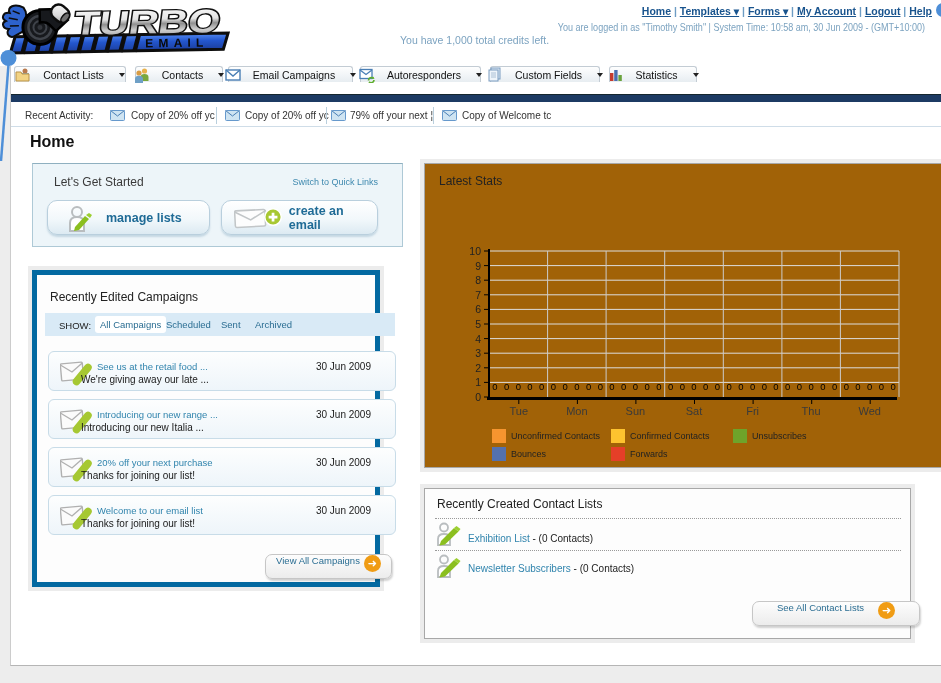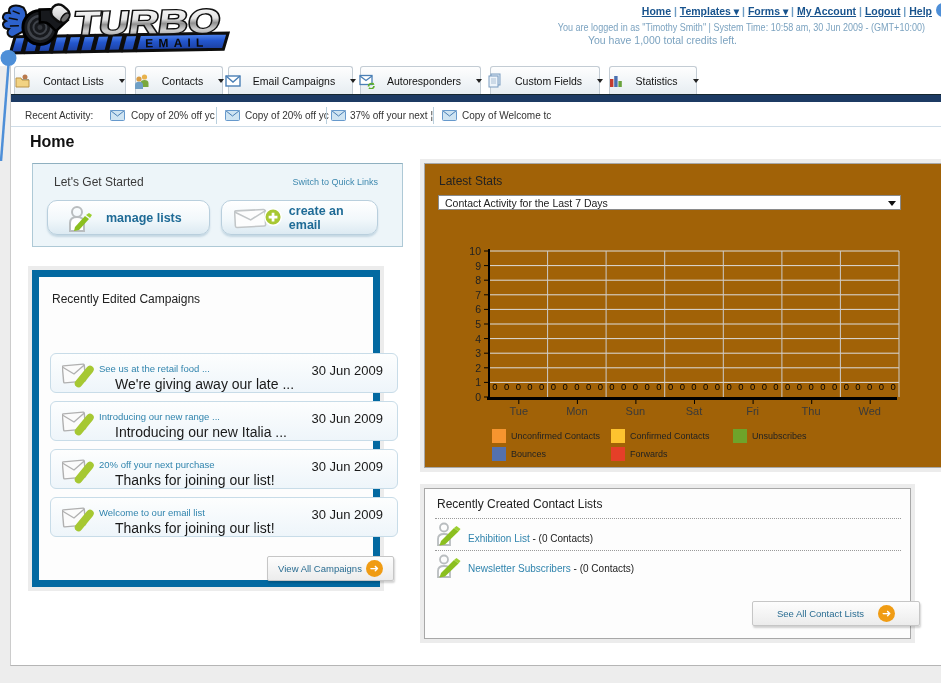--- a/index.html
+++ b/index.html
@@ -1,49 +1,49 @@
 <!DOCTYPE html>
 <html><head><meta charset="utf-8"><style>
 *{margin:0;padding:0;box-sizing:border-box}
 body{font-family:"Liberation Sans",sans-serif;background:#ededed}
 #app{position:relative;width:941px;height:683px;overflow:hidden}
 #white{position:absolute;left:10px;top:0;width:931px;height:666px;background:#fff;border-left:1px solid #ccc;border-bottom:1px solid #b5b5b5}
 .abs{position:absolute}
 a{text-decoration:underline}
-.tab{position:absolute;top:0;height:28px;background:linear-gradient(#fefefe,#f0f4f7 60%,#e7edf1);border:1px solid #c3ccd4;border-bottom:none;border-radius:3px 3px 0 0;display:flex;align-items:center;justify-content:center;gap:12px;font-size:10.5px;color:#111;white-space:nowrap}
+.tab{position:absolute;top:0;height:16px;background:linear-gradient(#fefefe,#f0f4f7 60%,#e7edf1);border:1px solid #c3ccd4;border-bottom:none;border-radius:3px 3px 0 0;display:flex;align-items:center;justify-content:center;gap:12px;font-size:10.5px;color:#111;white-space:nowrap}
 .tab svg{flex:none}
 .tab .caret{width:0;height:0;border-left:3.5px solid transparent;border-right:3.5px solid transparent;border-top:4.5px solid #222;margin-left:3px}
 .env{position:absolute;top:8px}
 .ritem{position:absolute;top:8px;font-size:10px;color:#333;white-space:nowrap}
 .rsep{position:absolute;top:5px;height:17px;border-left:1px solid #b9cfdd}
 .lbtn{position:absolute;top:36px;height:35px;background:linear-gradient(#ffffff,#f2f8fb 55%,#dceaf2);border:1px solid #b9cfdd;border-radius:10px;box-shadow:0 2px 2px rgba(120,160,185,0.35);display:flex;align-items:center}
 .lbtn span{font-size:12.5px;font-weight:bold;color:#1f6b96}
 .showlink{position:absolute;top:6px;font-size:9.5px;color:#2a6d92;text-decoration:none}
 .crow{position:absolute;left:11px;width:348px;height:40px;background:linear-gradient(#fdfefe,#eef5fa);border:1px solid #c8dce8;border-radius:6px}
 .cicon{position:absolute;left:11px;top:7px}
 .ct1{position:absolute;left:48px;top:9px;font-size:9.5px;color:#3084ad}
-.ct2{position:absolute;left:64px;top:22px;font-size:14px;color:#1a1a1a}
-.cdate{position:absolute;right:14px;top:9px;font-size:13px;color:#1a1a1a}
-.gobtn{position:absolute;height:25px;background:linear-gradient(#fdfdfd,#ececec);border:1px solid #c6c6c6;border-radius:2px;box-shadow:1px 2px 2px rgba(0,0,0,0.18);font-size:9.5px;color:#2a6d92;display:flex;align-items:center;justify-content:center;white-space:nowrap}
+.ct2{position:absolute;left:32px;top:22px;font-size:10px;color:#1a1a1a}
+.cdate{position:absolute;right:24px;top:9px;font-size:10px;color:#1a1a1a}
+.gobtn{position:absolute;height:25px;background:linear-gradient(#fdfdfd,#ececec);border:1px solid #c6c6c6;border-radius:7px;box-shadow:1px 2px 2px rgba(0,0,0,0.18);font-size:9.5px;color:#2a6d92;display:flex;align-items:flex-start;justify-content:center;white-space:nowrap}
 .ocirc{width:17px;height:17px;flex:none;border-radius:50%;background:#f09c14;display:inline-flex;align-items:center;justify-content:center}
 .oarr{color:#fff;font-size:11px;line-height:1}
 .leg{position:absolute;font-size:9px;color:#222;display:flex;align-items:center;gap:5px}
 .lsq{display:inline-block;width:14px;height:14px;flex:none}
 .dots{position:absolute;left:10px;width:466px;border-top:1.5px dotted #999}
 .licon{position:absolute;left:9px}
 </style></head><body>
 <div id="app">
 <div id="white"></div>
 <div class="abs" style="left:0;top:0;width:11px;height:66px;background:#fff"></div>
 
 <div class="abs" style="left:500px;top:5px;width:432px;font-size:10.5px;color:#6d9cc4;text-align:right;font-weight:bold">
 <a style="color:#19548e" href="#">Home</a> | <a style="color:#19548e" href="#">Templates ▾</a> | <a style="color:#19548e" href="#">Forms ▾</a> | <a style="color:#19548e" href="#">My Account</a> | <a style="color:#19548e" href="#">Logout</a> | <a style="color:#19548e" href="#">Help</a>
 </div>
 <div class="abs" style="left:400px;top:21px;width:525px;font-size:10.5px;color:#7ca3c0;text-align:right;transform:scaleX(0.86);transform-origin:right center">You are logged in as "Timothy Smith" | System Time: 10:58 am, 30 Jun 2009 - (GMT+10:00)</div>
-<div class="abs" style="left:400px;top:34px;width:525px;font-size:10.5px;color:#7ca3c0;text-align:center">You have 1,000 total credits left.</div>
+<div class="abs" style="left:400px;top:34px;width:525px;font-size:10.5px;color:#7ca3c0;text-align:left">You have 1,000 total credits left.</div>
 <div class="abs" style="left:936px;top:3px;width:14px;height:14px;border-radius:50%;background:#4e8fd8"></div>
 
 <div class="abs" id="logo" style="left:0px;top:0px;width:245px;height:58px">
 <svg width="245" height="58" viewBox="0 0 245 58">
 <defs>
 <linearGradient id="chrome" x1="0" y1="0" x2="0" y2="1">
 <stop offset="0" stop-color="#ffffff"></stop>
             <stop offset="0.42" stop-color="#e4e4e4"></stop>
             <stop offset="0.55" stop-color="#8f8f8f"></stop>
             <stop offset="0.72" stop-color="#cfcfcf"></stop>
@@ -173,21 +173,21 @@
 <svg class="env" style="left:214px" width="15" height="11" viewBox="0 0 15 11">
         <rect x="0.5" y="0.5" width="14" height="10" rx="1" fill="#cfe4f2" stroke="#6699cc"></rect>
         <path d="M0.5 0.5l7 5.5 7-5.5" fill="none" stroke="#4a7fb5"></path>
       </svg>
 <span class="ritem" style="left:234px">Copy of 20% off yc</span>
 <span class="rsep" style="left:315px"></span>
 <svg class="env" style="left:320px" width="15" height="11" viewBox="0 0 15 11">
         <rect x="0.5" y="0.5" width="14" height="10" rx="1" fill="#cfe4f2" stroke="#6699cc"></rect>
         <path d="M0.5 0.5l7 5.5 7-5.5" fill="none" stroke="#4a7fb5"></path>
       </svg>
-<span class="ritem" style="left:339px">37% off your next ¦</span>
+<span class="ritem" style="left:339px">79% off your next ¦</span>
 <span class="rsep" style="left:422px"></span>
 <svg class="env" style="left:431px" width="15" height="11" viewBox="0 0 15 11">
         <rect x="0.5" y="0.5" width="14" height="10" rx="1" fill="#cfe4f2" stroke="#6699cc"></rect>
         <path d="M0.5 0.5l7 5.5 7-5.5" fill="none" stroke="#4a7fb5"></path>
       </svg>
 <span class="ritem" style="left:451px">Copy of Welcome tc</span>
 </div>
 
 <div class="abs" style="left:30px;top:133px;font-size:16px;font-weight:bold;color:#111">Home</div>
 
@@ -209,22 +209,29 @@
             <rect x="1" y="6" width="31" height="17" rx="1.5" fill="#fdfdfd" stroke="#c2c6c8" stroke-width="1.6"></rect>
             <path d="M1 7l16 9 16-9" fill="none" stroke="#c2c6c8" stroke-width="1.6"></path>
           </g>
           <circle cx="40" cy="13" r="8.5" fill="#a8c832" stroke="#fff" stroke-width="1.6"></circle>
           <path d="M35.5 13h9M40 8.5v9" stroke="#fff" stroke-width="2.8"></path>
         </svg>
 <span>create an email</span>
       </div>
 </div>
 
-<div class="abs" id="rec" style="left:32px;top:270px;width:348px;height:317px;background:#fdfdfd;border:7px solid #0369a1;box-shadow:0 0 0 4px #ececec">
+<div class="abs" id="rec" style="left:32px;top:270px;width:348px;height:317px;background:#fdfdfd;border:5px solid #0369a1;box-shadow:0 0 0 4px #ececec">
 <span style="position:absolute;left:13px;top:15px;font-size:12px;color:#222">Recently Edited Campaigns</span>
+<div style="position:absolute;left:8px;top:38px;width:350px;height:23px;background:#d9eaf6">
+<span style="position:absolute;left:14px;top:7px;font-size:9.5px;color:#222">SHOW:</span>
+<span style="position:absolute;left:50px;top:3px;background:#fff;border-radius:3px;padding:3px 5px;font-size:9.5px;color:#2a6d92">All Campaigns</span>
+<a href="#" class="showlink" style="left:121px">Scheduled</a>
+<a href="#" class="showlink" style="left:176px">Sent</a>
+<a href="#" class="showlink" style="left:210px">Archived</a>
+</div>
 <div class="crow" style="top:76px">
 <svg class="cicon" width="34" height="28" viewBox="0 0 34 28">
           <g transform="rotate(-5 12 13)">
             <rect x="1" y="4" width="22" height="17" rx="1" fill="#fbfbfb" stroke="#b0b0b0" stroke-width="1.4"></rect>
             <path d="M1 5l11 8 11-8" fill="none" stroke="#b0b0b0" stroke-width="1.4"></path>
           </g>
           <path d="M13.5 25l3.5-1-2.6-2.8z" fill="#7d941f"></path>
           <path d="M16.5 22.5L28 8.5" stroke="#a6c832" stroke-width="7.5" stroke-linecap="round"></path>
         </svg>
 <span class="ct1">See us at the retail food ...</span>
@@ -270,24 +277,20 @@
         <span class="ct2">Thanks for joining our list!</span>
         <span class="cdate">30 Jun 2009</span>
       </div>
 <div class="gobtn" style="left:228px;top:279px;width:127px;gap:4px">View All Campaigns<span class="ocirc">
           <span class="oarr">➜</span>
         </span></div>
 </div>
 
 <div class="abs" id="stats" style="left:424px;top:163px;width:581px;height:305px;background:#a16207;border:1px solid #a8a8a8;box-shadow:0 0 0 4px #ececec">
 <span style="position:absolute;left:14px;top:10px;font-size:12px;color:#222">Latest Stats</span>
-<div style="position:absolute;left:13px;top:31px;width:463px;height:15px;border:1px solid #8a8a8a;background:#fff">
-<span style="position:absolute;left:6px;top:1px;font-size:10.5px;color:#222">Contact Activity for the Last 7 Days</span>
-<span style="position:absolute;right:4px;top:5px;width:0;height:0;border-left:4.5px solid transparent;border-right:4.5px solid transparent;border-top:5px solid #111"></span>
-</div>
 <svg style="position:absolute;left:4px;top:55px" width="484" height="200" font-family="Liberation Sans, sans-serif">
 <g stroke="#ddd" stroke-width="1">
 <line x1="61" y1="32" x2="470" y2="32"></line>
           <line x1="61" y1="46.6" x2="470" y2="46.6"></line>
           <line x1="61" y1="61.2" x2="470" y2="61.2"></line>
           <line x1="61" y1="75.8" x2="470" y2="75.8"></line>
           <line x1="61" y1="90.4" x2="470" y2="90.4"></line>
           <line x1="61" y1="105" x2="470" y2="105"></line>
           <line x1="61" y1="119.6" x2="470" y2="119.6"></line>
           <line x1="61" y1="134.2" x2="470" y2="134.2"></line>

